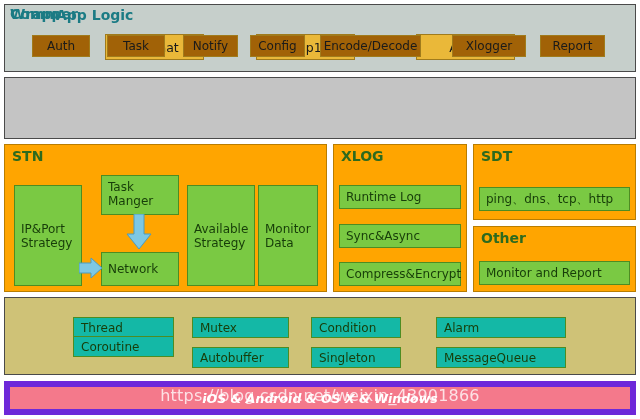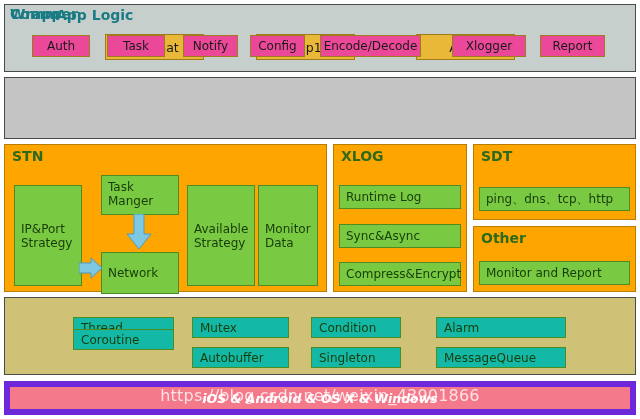--- a/index.html
+++ b/index.html
@@ -61,21 +61,21 @@
     left: 4px; top: 77px; width: 632px; height: 62px;
     background: #c4c4c4;
   }
   #wrapper-title {
     left: 10px; top: 6px;
     color: #1b7b84;
   }
   .wrap-chip {
     position: absolute;
     box-sizing: border-box;
-    background: #ec4899;
+    background: #a16207;
     border: 1px solid #a07b1c;
     color: #1a1a1a;
     font-size: 12px;
     display: flex;
     align-items: center;
     justify-content: center;
     height: 22px;
     top: 35px;
   }
 
@@ -240,21 +240,21 @@
       <div>Manger</div>
     </div>
   </div>
 
   <div class="arrow" style="left:126px; top:214px; width:26px; height:36px;">
     <svg width="26" height="36" viewBox="0 0 26 36">
       <polygon points="8,0 18,0 18,20 25,20 13,35 1,20 8,20" fill="#7ec8e3" stroke="#4b9cc0" stroke-width="1"></polygon>
     </svg>
   </div>
 
-  <div class="green-box pad" style="left:101px; top:252px; width:78px; height:42px;">
+  <div class="green-box pad" style="left:101px; top:252px; width:78px; height:34px;">
     <span>Network</span>
   </div>
 
   <div class="arrow" style="left:79px; top:257px; width:24px; height:22px;">
     <svg width="24" height="22" viewBox="0 0 24 22">
       <polygon points="0,6 12,6 12,1 23,11 12,21 12,16 0,16" fill="#7ec8e3" stroke="#4b9cc0" stroke-width="1"></polygon>
     </svg>
   </div>
 
   <div class="green-box pad" style="left:187px; top:185px; width:68px; height:101px;">
@@ -307,21 +307,21 @@
   <div class="comm-box" style="left:192px; top:317px; width:97px;">
     <span>Mutex</span>
   </div>
   <div class="comm-box" style="left:311px; top:317px; width:90px;">
     <span>Condition</span>
   </div>
   <div class="comm-box" style="left:436px; top:317px; width:130px;">
     <span>Alarm</span>
   </div>
 
-  <div class="comm-box" style="left:73px; top:329px; width:101px;">
+  <div class="comm-box" style="left:73px; top:336px; width:101px;">
     <span>Coroutine</span>
   </div>
   <div class="comm-box" style="left:192px; top:347px; width:97px;">
     <span>Autobuffer</span>
   </div>
   <div class="comm-box" style="left:311px; top:347px; width:90px;">
     <span>Singleton</span>
   </div>
   <div class="comm-box" style="left:436px; top:347px; width:130px;">
     <span>MessageQueue</span>

